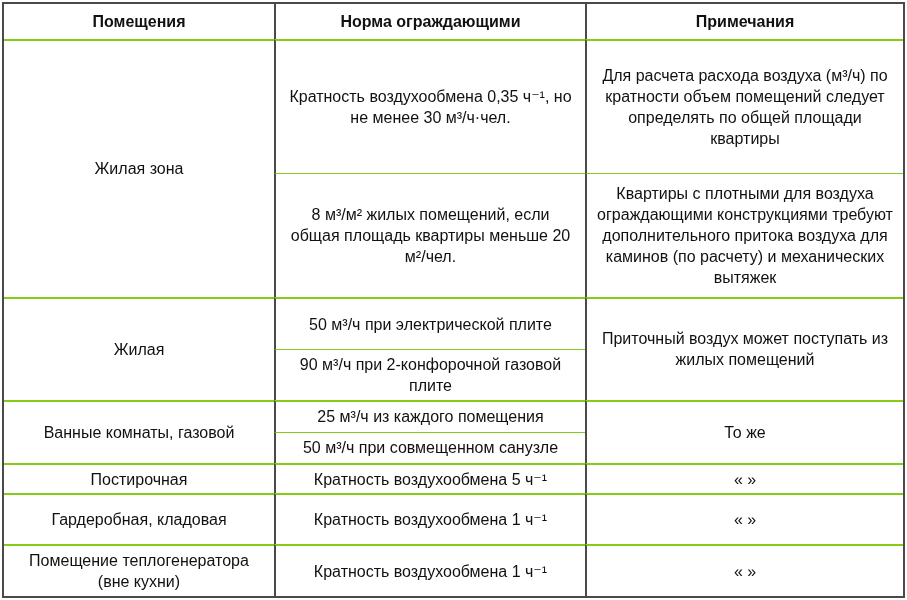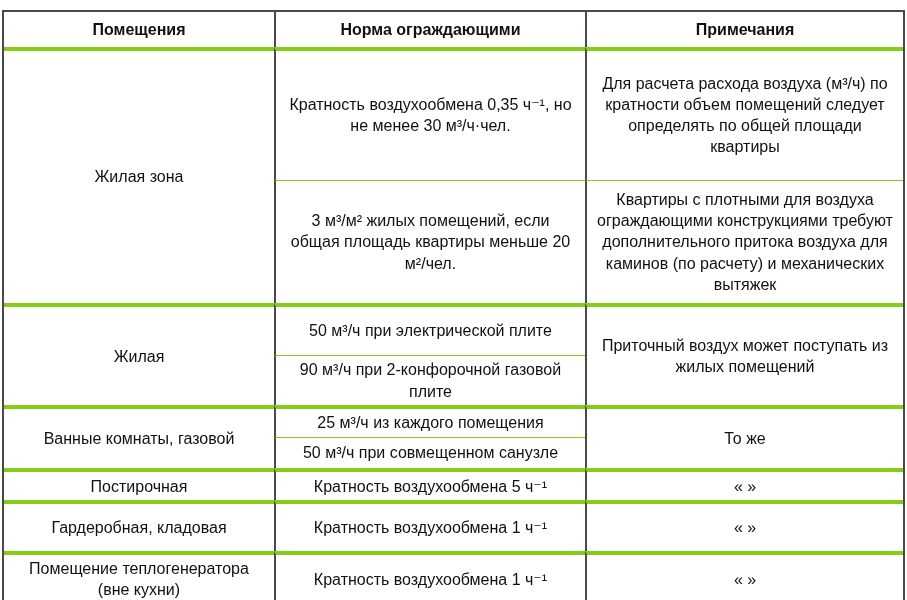--- a/index.html
+++ b/index.html
@@ -5,36 +5,36 @@
   html, body {
     margin: 0;
     padding: 0;
     background: #ffffff;
     font-family: "Liberation Sans", "DejaVu Sans", sans-serif;
   }
   .page {
     width: 907px;
     height: 600px;
     box-sizing: border-box;
-    padding: 10px 2px;
+    padding: 2px 2px;
     background: #ffffff;
   }
   table.vent {
     width: 903px;
     height: 596px;
     table-layout: fixed;
     border-collapse: separate;
     border-spacing: 0;
     border: 2px solid #4a4a4a;
     color: #111111;
   }
   table.vent th,
   table.vent td {
     border-left: 2px solid #4a4a4a;
-    border-top: 4px solid #84cc16;
+    border-top: 2px solid #84cc16;
     text-align: center;
     vertical-align: middle;
     padding: 3px 10px;
     font-size: 16px;
     line-height: 1.32;
     word-wrap: break-word;
     background: #ffffff;
   }
   table.vent th {
     font-weight: bold;
@@ -76,21 +76,21 @@
       <th>Норма ограждающими</th>
       <th>Примечания</th>
     </tr>
 
     <tr class="h-r1a">
       <td class="c1" rowspan="2">Жилая зона</td>
       <td>Кратность воздухообмена 0,35 ч⁻¹, но не менее 30 м³/ч·чел.</td>
       <td>Для расчета расхода воздуха (м³/ч) по кратности объем помещений следует определять по общей площади квартиры</td>
     </tr>
     <tr class="h-r1b">
-      <td class="thin">3 м³/м² жилых помещений, если общая площадь квартиры меньше 20 м²/чел.</td>
+      <td class="thin">8 м³/м² жилых помещений, если общая площадь квартиры меньше 20 м²/чел.</td>
       <td class="thin">Квартиры с плотными для воздуха ограждающими конструкциями требуют дополнительного притока воздуха для каминов (по расчету) и механических вытяжек</td>
     </tr>
 
     <tr class="h-r2a">
       <td class="c1" rowspan="2">Жилая</td>
       <td>50 м³/ч при электрической плите</td>
       <td rowspan="2">Приточный воздух может поступать из жилых помещений</td>
     </tr>
     <tr class="h-r2b">
       <td class="thin">90 м³/ч при 2-конфорочной газовой плите</td>

